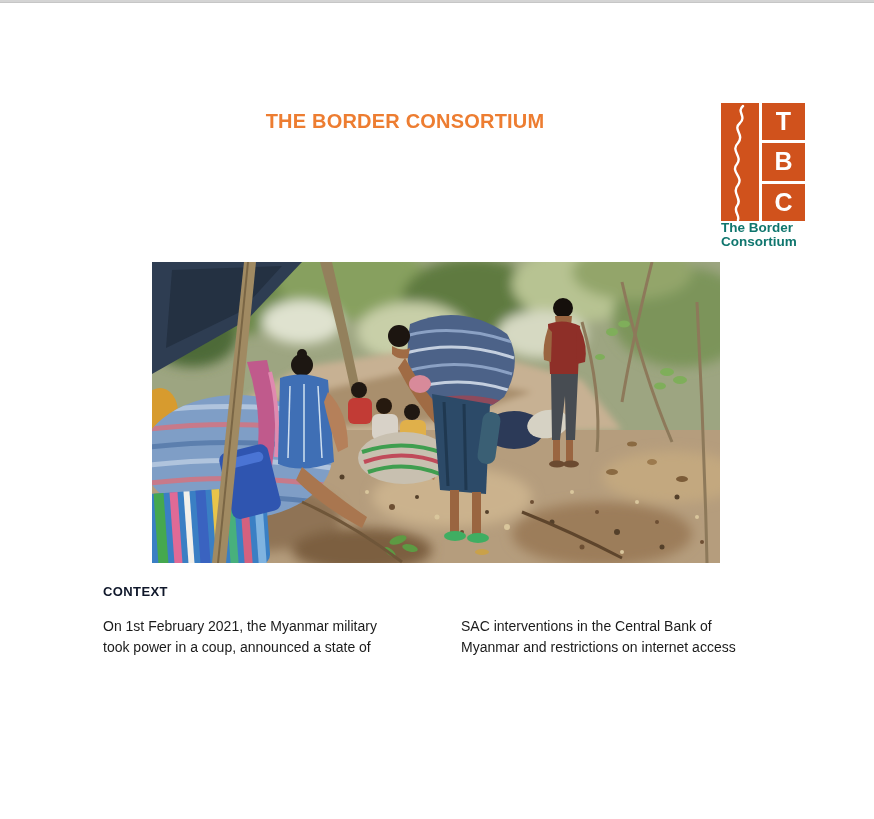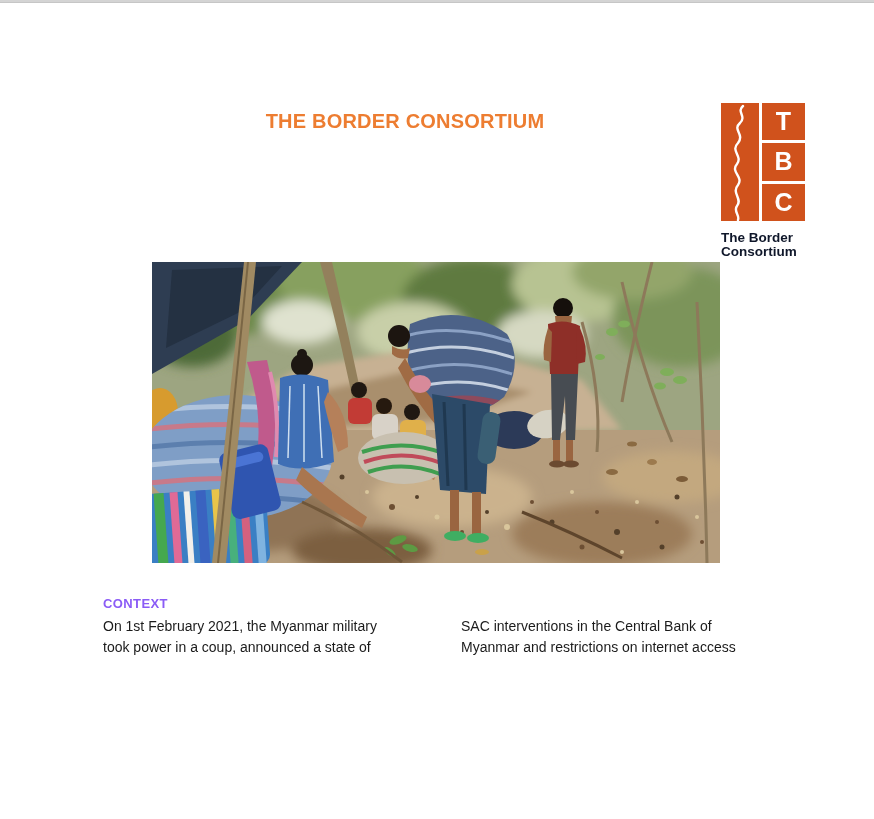--- a/index.html
+++ b/index.html
@@ -74,47 +74,47 @@
     background: #D0521C;
     color: #ffffff;
     font-weight: bold;
     font-size: 25px;
     line-height: 1;
     display: flex;
     align-items: center;
     justify-content: center;
   }
   .logo-caption {
-    margin-top: 10px;
-    color: #0f172a;
+    margin-top: 0;
+    color: #0f766e;
     font-weight: bold;
     font-size: 13.5px;
     line-height: 14px;
     white-space: pre-line;
   }
 
   
   .photo {
     position: absolute;
     top: 262px;
     left: 152px;
     width: 568px;
     height: 301px;
     overflow: hidden;
   }
   .photo svg { display: block; }
 
   
   .context-heading {
     position: absolute;
-    top: 596px;
+    top: 584px;
     left: 103px;
     font-size: 13px;
     font-weight: bold;
-    color: #8b5cf6;
+    color: #0f172a;
     letter-spacing: 0.4px;
   }
   .col {
     position: absolute;
     top: 616px;
     font-size: 14px;
     line-height: 20.8px;
     color: #1b1b1b;
   }
   .col p { white-space: pre-line; }

